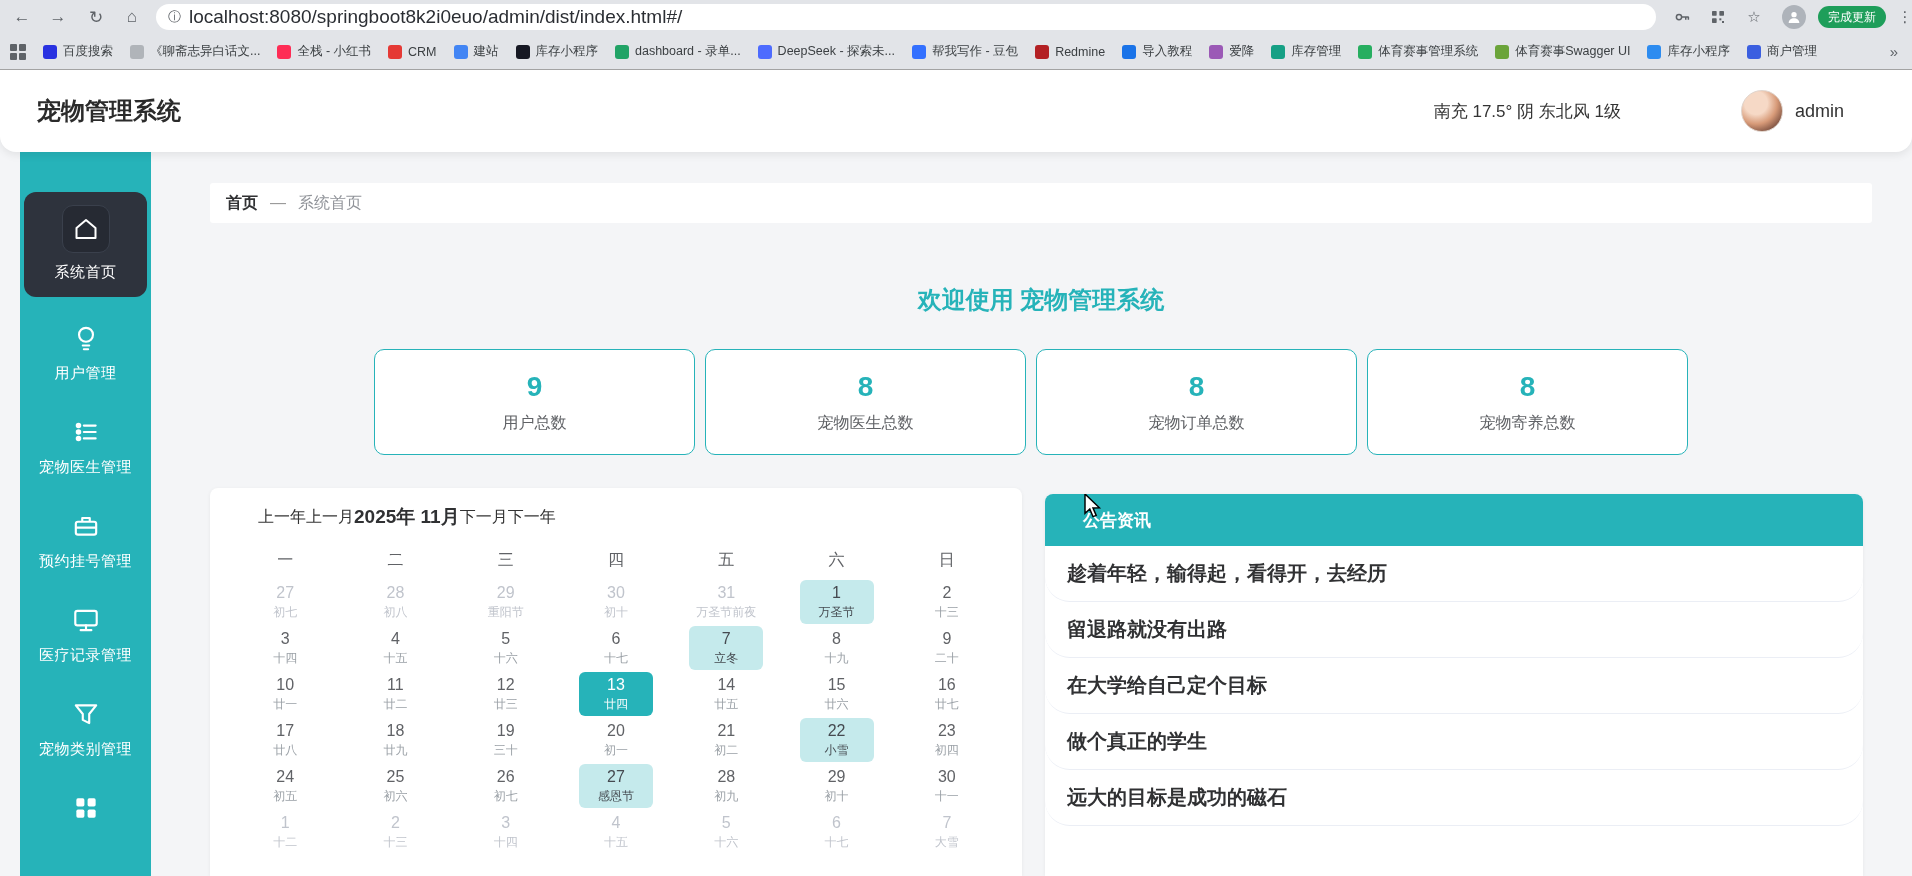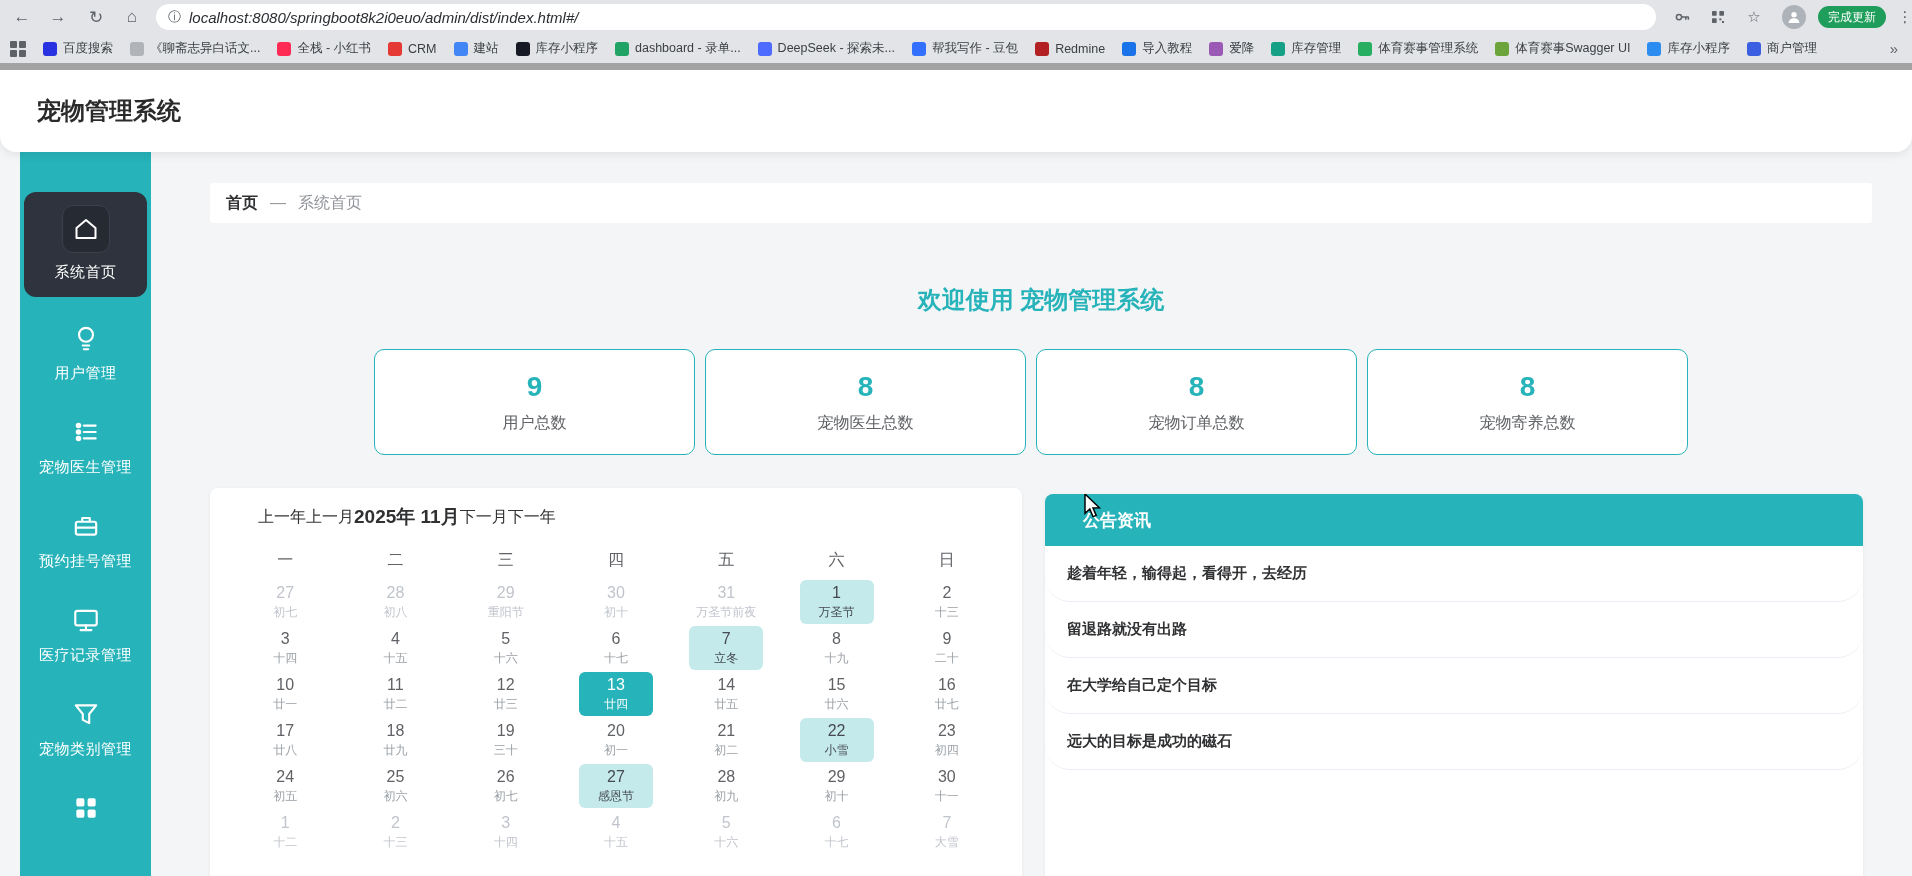--- a/index.html
+++ b/index.html
@@ -6,32 +6,32 @@
   html,body { width:1912px; height:876px; overflow:hidden;
     font-family:"Liberation Sans","DejaVu Sans",sans-serif; background:#f4f5f7; position:relative; }
 
   
   .toolbar { position:absolute; top:0; left:0; width:1912px; height:34px; background:#e2e4e8; z-index:20; }
   .nav-btn { position:absolute; top:3px; width:28px; height:28px; border-radius:50%;
     display:flex; align-items:center; justify-content:center; font-size:17px; color:#5f6368; }
   .omnibox { position:absolute; left:156px; top:4px; width:1500px; height:26px; background:#fff;
     border-radius:13px; display:flex; align-items:center; padding-left:12px; gap:8px; }
   .omnibox .info { font-size:13px; color:#5f6368; }
-  .omnibox .url { font-size:15px; color:#2b2e33;font-style:italic; }
+  .omnibox .url { font-size:19px; color:#2b2e33; }
   .tb-ico { position:absolute; top:5px; width:24px; height:24px; display:flex; align-items:center;
     justify-content:center; color:#5f6368; font-size:15px; }
   .tb-avatar { position:absolute; left:1782px; top:5px; width:24px; height:24px; border-radius:50%;
     background:#aeb3ba; display:flex; align-items:center; justify-content:center; }
   .update-pill { position:absolute; left:1818px; top:6px; height:22px; padding:0 10px; border-radius:11px;
     background:#1e9e5a; color:#fff; font-size:12px; display:flex; align-items:center; }
   .dots { position:absolute; left:1898px; top:4px; width:14px; height:26px; display:flex;
     align-items:center; justify-content:center; color:#5f6368; font-size:15px; }
 
   .bookmarks-bar { position:absolute; top:34px; left:0; width:1912px; height:36px; background:#e2e4e8;
-    border-bottom:7px solid #a3a3a3; display:flex; align-items:center; padding:0 14px 0 10px; gap:17px; z-index:20; }
+    border-bottom:1px solid #a3a3a3; display:flex; align-items:center; padding:0 14px 0 10px; gap:17px; z-index:20; }
   .apps-grid { width:16px; height:16px; display:grid; grid-template-columns:7px 7px; gap:2px; }
   .apps-grid span { width:7px; height:7px; background:#5f6368; border-radius:1px; }
   .bm { display:flex; align-items:center; gap:6px; white-space:nowrap; }
   .bm-ico { width:14px; height:14px; border-radius:3px; flex:none; }
   .bm-label { font-size:12.5px; color:#3c4043; }
   .bm-overflow { margin-left:auto; color:#5f6368; font-size:15px; }
 
   
   .app-header { position:absolute; top:70px; left:0; width:1912px; height:82px; background:#fff;
     border-radius:0 0 16px 16px; box-shadow:0 3px 8px rgba(0,0,0,.08); display:flex; align-items:center; z-index:10; }
@@ -85,21 +85,21 @@
   .cal-cell.festival .cell-box { background:#c5eaec; }
   .cal-cell.festival .d, .cal-cell.festival .l { color:#454a50; }
   .cal-cell.selected .cell-box { background:#26b3b9; }
   .cal-cell.selected .d, .cal-cell.selected .l { color:#fff; }
 
   .notice-panel { position:absolute; left:1045px; top:494px; width:818px; bottom:0; background:#fff;
     border-radius:8px 8px 0 0; box-shadow:0 1px 4px rgba(0,0,0,.06); overflow:hidden; }
   .notice-header { height:52px; background:#26b3b9; color:#fff; font-size:17px; font-weight:bold;
     display:flex; align-items:center; padding-left:38px; }
   .notice-item { height:56px; display:flex; align-items:center; padding-left:22px;
-    border-bottom:1px solid #ebeef5; font-size:15px; font-weight:bold; color:#303133;border-radius:25px; }
+    border-bottom:1px solid #ebeef5; font-size:20px; font-weight:bold; color:#303133;border-radius:25px; }
 
   .cursor { position:absolute; left:1082px; top:494px; z-index:50; }
 </style>
 </head>
 <body>
 
 <div class="toolbar">
   <div class="nav-btn" style="left:8px">←</div>
   <div class="nav-btn" style="left:44px">→</div>
   <div class="nav-btn" style="left:82px">↻</div>
@@ -227,20 +227,25 @@
       <div class="bm">
         <span class="bm-ico" style="background: rgb(59, 95, 224);"></span>
         <span class="bm-label">商户管理</span>
       </div>
     </div>
   <div class="bm-overflow">»</div>
 </div>
 
 <div class="app-header">
   <div class="app-title">宠物管理系统</div>
+  <div class="hdr-right">
+    <div class="weather">南充  17.5°  阴  东北风  1级</div>
+    <div class="hdr-avatar"></div>
+    <div class="username">admin</div>
+  </div>
 </div>
 
 <div class="sidebar">
   <div class="side-item active">
     <div class="icon-box">
       <svg width="28" height="28" viewBox="0 0 28 28" fill="none" stroke="#fff" stroke-width="2" stroke-linejoin="round">
         <path d="M4.5 13 L14 5 L23.5 13 V23 H4.5 Z"></path>
       </svg>
     </div>
     <div class="s-label">系统首页</div>
@@ -662,20 +667,21 @@
   <div class="notice-header">公告资讯</div>
   <div class="notice-list">
 
       <div class="notice-item">趁着年轻，输得起，看得开，去经历</div>
 
 
       <div class="notice-item">留退路就没有出路</div>
 
       <div class="notice-item">在大学给自己定个目标</div>
 
+      <div class="notice-item">做个真正的学生</div>
 
       <div class="notice-item">远大的目标是成功的磁石</div>
     </div>
 </div>
 
 <div class="cursor">
   <svg width="22" height="24" viewBox="0 0 14 18">
     <path d="M1 0 L1 14.5 L4.6 11.3 L7 17 L9.4 16 L7 10.5 L11.8 10.3 Z" fill="#fff" stroke="#000" stroke-width="1.1"></path>
   </svg>
 </div>

